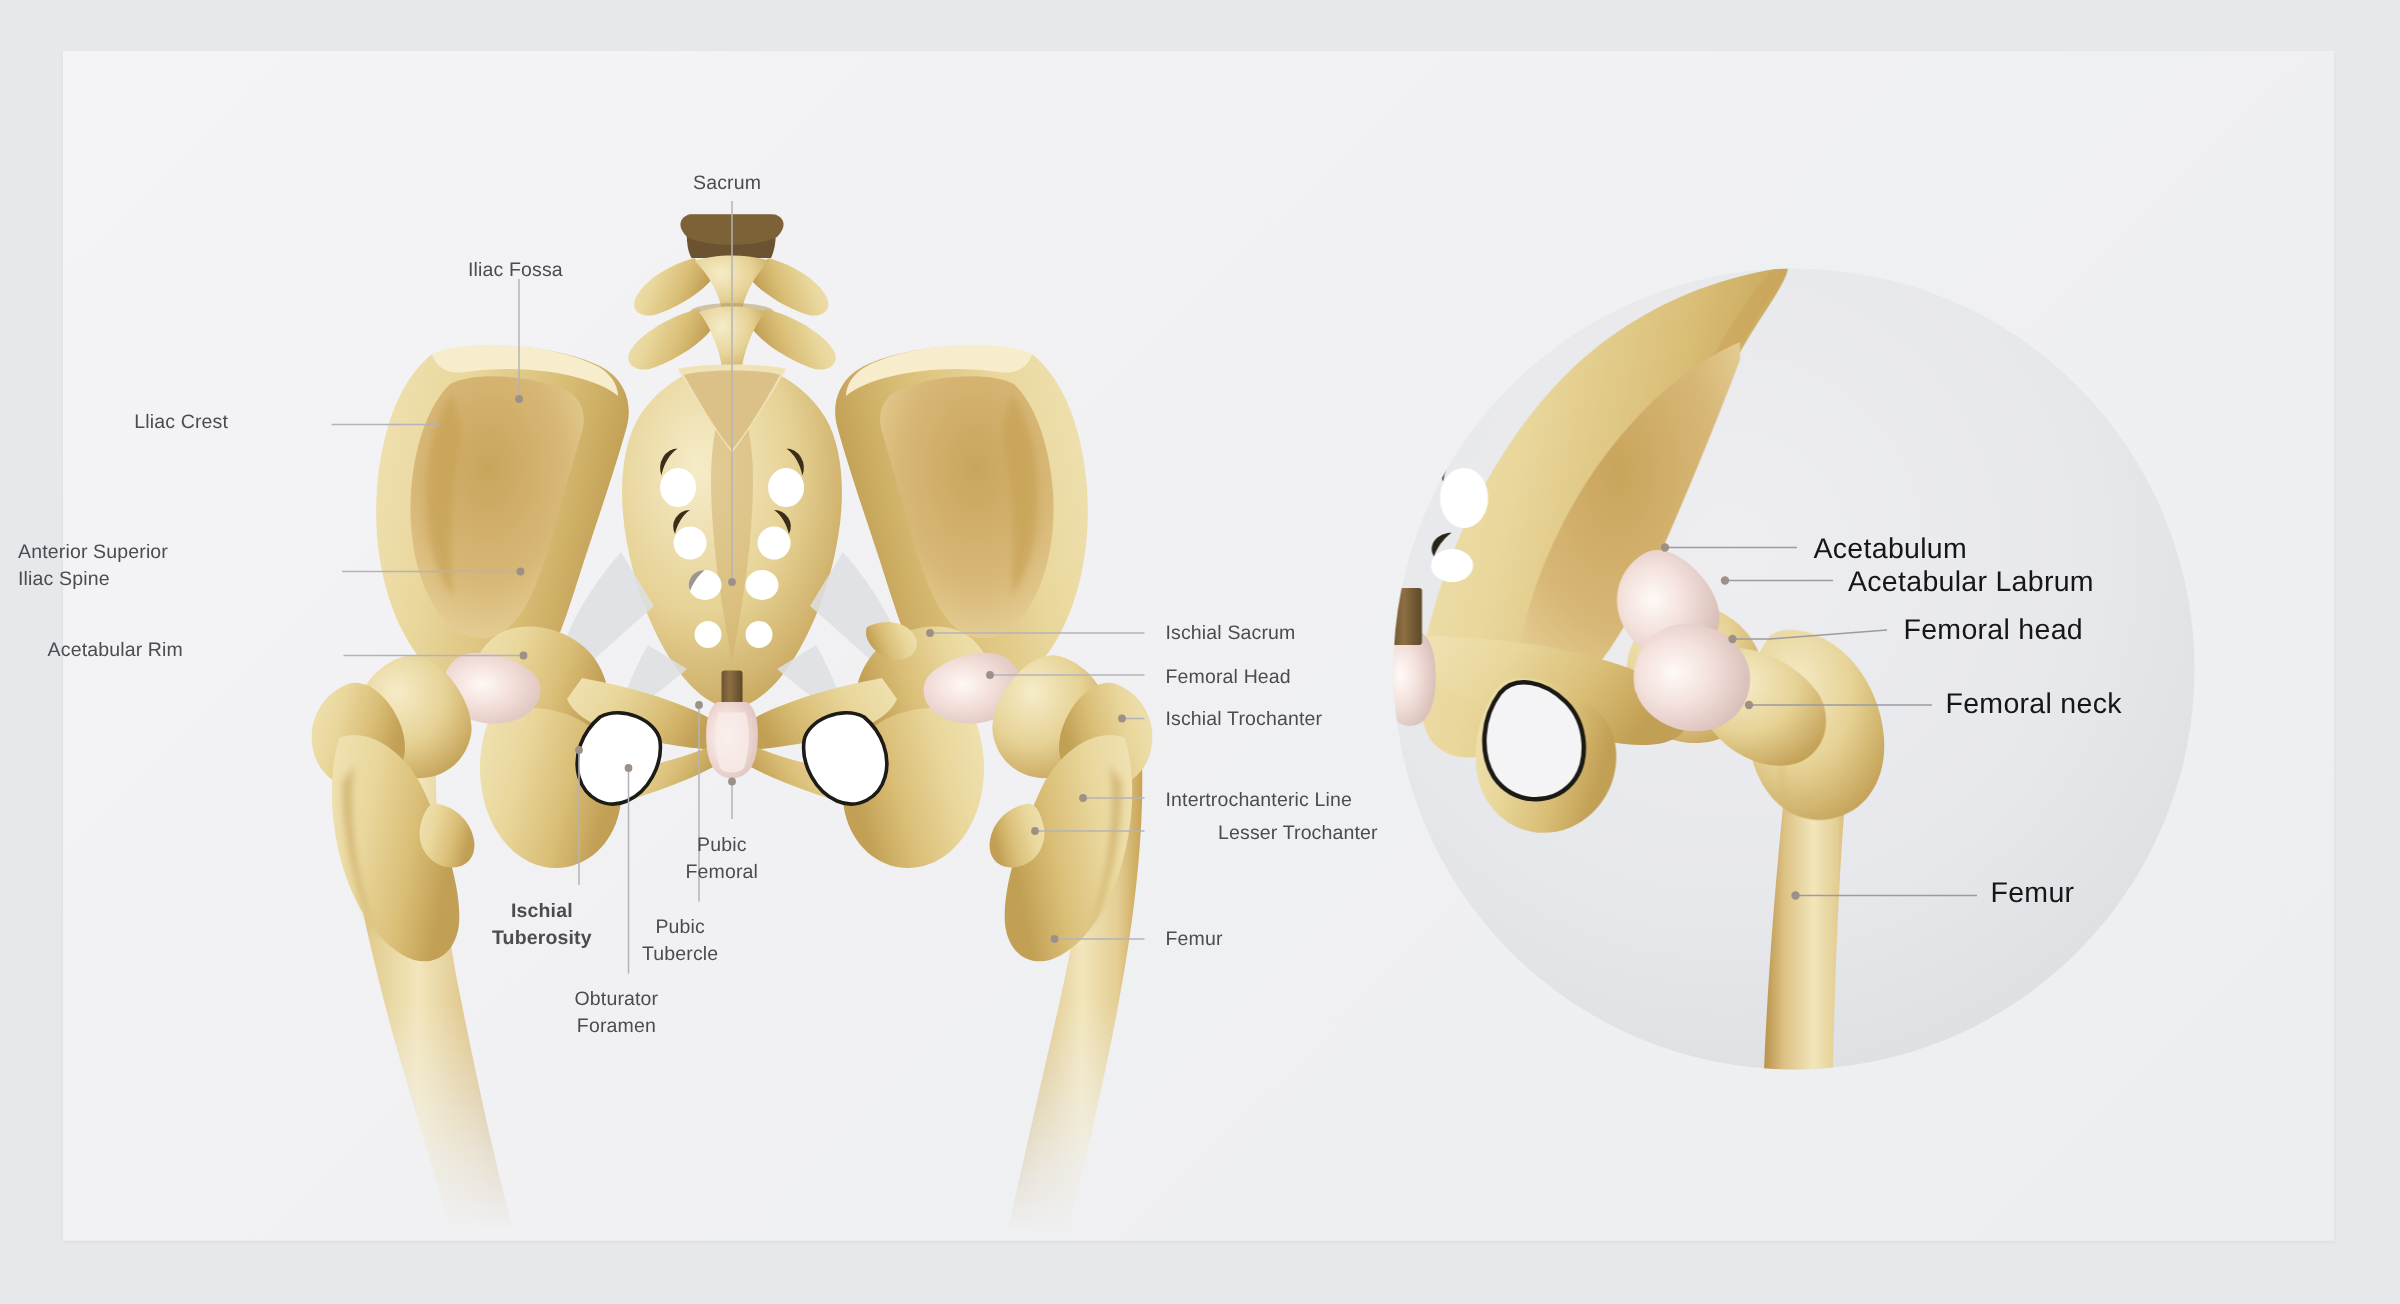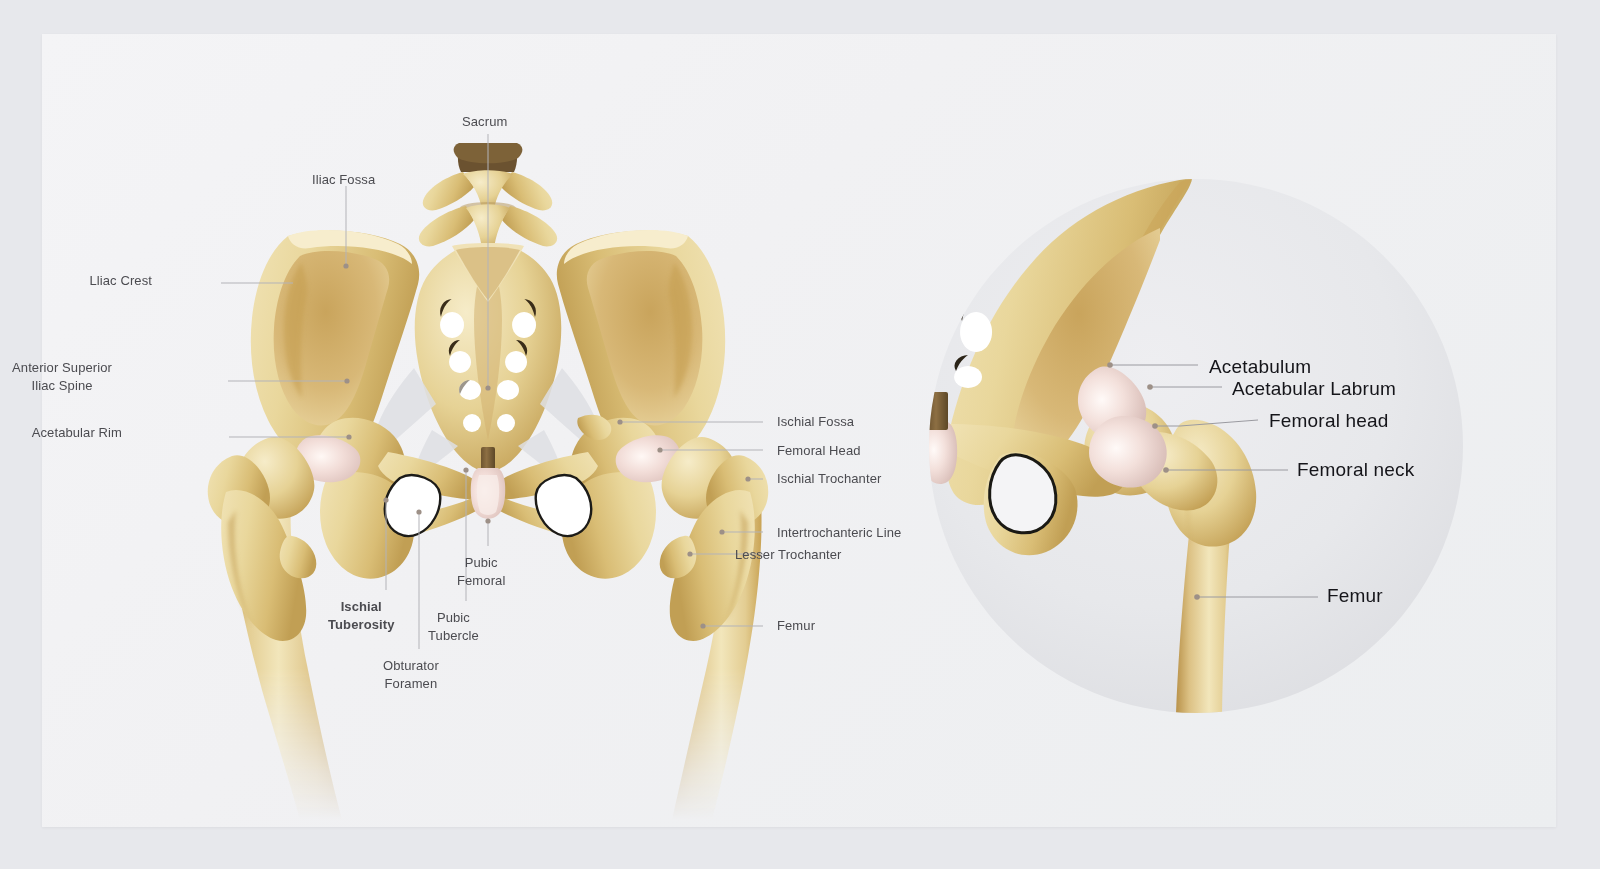--- a/index.html
+++ b/index.html
@@ -19,21 +19,21 @@
     box-shadow:0 1px 3px rgba(0,0,0,0.05);
   }
   .label{
     position:absolute;
     color:#4b4b50;
     font-size:13px;
     line-height:18px;
     white-space:pre;
     letter-spacing:0.1px;
   }
-  .label.right{text-align:center;}
+  .label.right{text-align:left;}
   .label.center{text-align:center;}
   .label.big{
     color:#15151a;
     font-size:19px;
     line-height:24px;
     letter-spacing:0.2px;
   }
   svg{position:absolute;left:0;top:0;}
   .leader{stroke:#b3b3b8;stroke-width:1;fill:none;}
   .leader-dk{stroke:#9a9aa0;stroke-width:1;fill:none;}
@@ -550,25 +550,25 @@
     <circle class="dot" cx="1197" cy="597" r="2.8"></circle>
   </g>
 </svg>
 
 <div id="labels-main">
     <div class="label center" style="left: 462px; top: 113px;"><div>Sacrum</div></div>
     <div class="label center" style="left: 312px; top: 171px; text-align: center;"><div>Iliac Fossa</div></div>
     <div class="label right" style="left: auto; top: 272px; right: 1448px;"><div>Lliac Crest</div></div>
     <div class="label right" style="left: auto; top: 359px; right: 1488px;"><div>Anterior Superior</div><div>Iliac Spine</div></div>
     <div class="label right" style="left: auto; top: 424px; right: 1478px;"><div>Acetabular Rim</div></div>
-    <div class="label " style="left: 777px; top: 413px;"><div>Ischial Fossa</div></div>
+    <div class="label " style="left: 777px; top: 413px;"><div>Ischial Sacrum</div></div>
     <div class="label " style="left: 777px; top: 442px;"><div>Femoral Head</div></div>
     <div class="label " style="left: 777px; top: 470px;"><div>Ischial Trochanter</div></div>
     <div class="label " style="left: 777px; top: 524px;"><div>Intertrochanteric Line</div></div>
-    <div class="label " style="left: 735px; top: 546px;"><div>Lesser Trochanter</div></div>
+    <div class="label " style="left: 812px; top: 546px;"><div>Lesser Trochanter</div></div>
     <div class="label " style="left: 777px; top: 617px;"><div>Femur</div></div>
     <div class="label center" style="left: 457px; top: 554px;"><div>Pubic</div><div>Femoral</div></div>
     <div class="label center" style="left: 428px; top: 609px;"><div>Pubic</div><div>Tubercle</div></div>
     <div class="label center" style="left: 328px; top: 598px; font-weight: bold;"><div>Ischial</div><div>Tuberosity</div></div>
     <div class="label center" style="left: 383px; top: 657px;"><div>Obturator</div><div>Foramen</div></div>
   </div>
 <div id="labels-inset">
     <div class="label  big" style="left: 1209px; top: 355px;"><div>Acetabulum</div></div>
     <div class="label  big" style="left: 1232px; top: 377px;"><div>Acetabular Labrum</div></div>
     <div class="label  big" style="left: 1269px; top: 409px;"><div>Femoral head</div></div>

